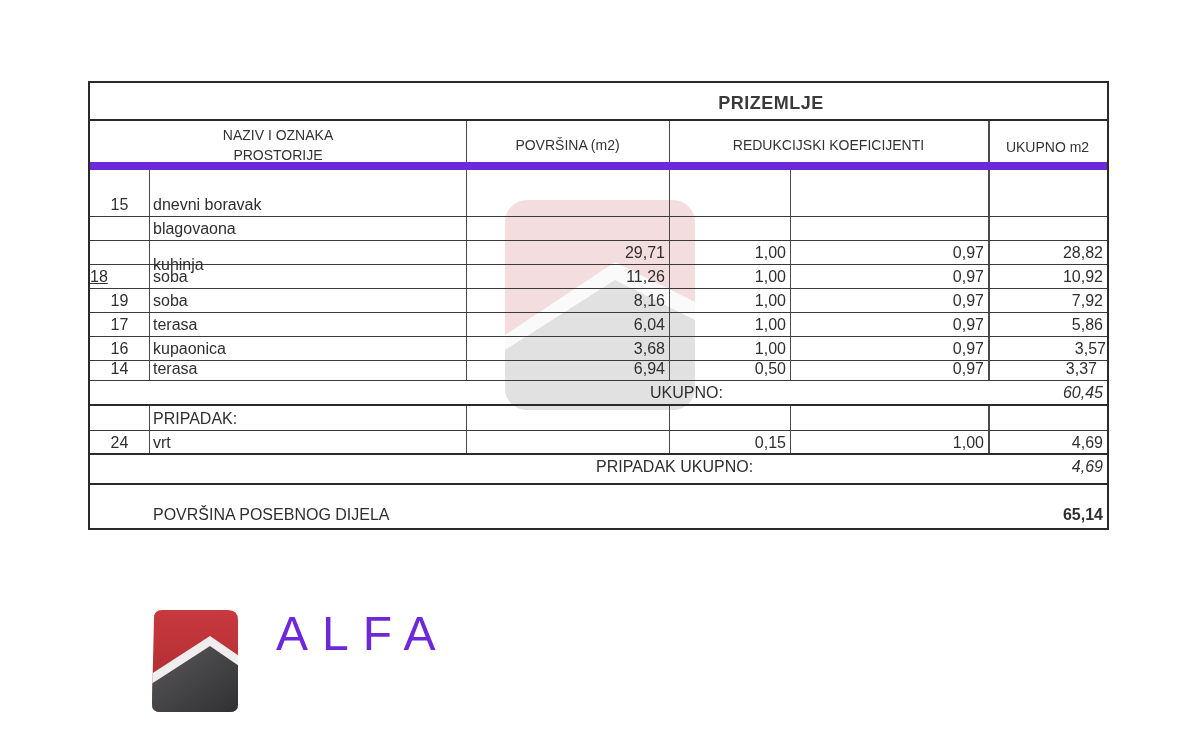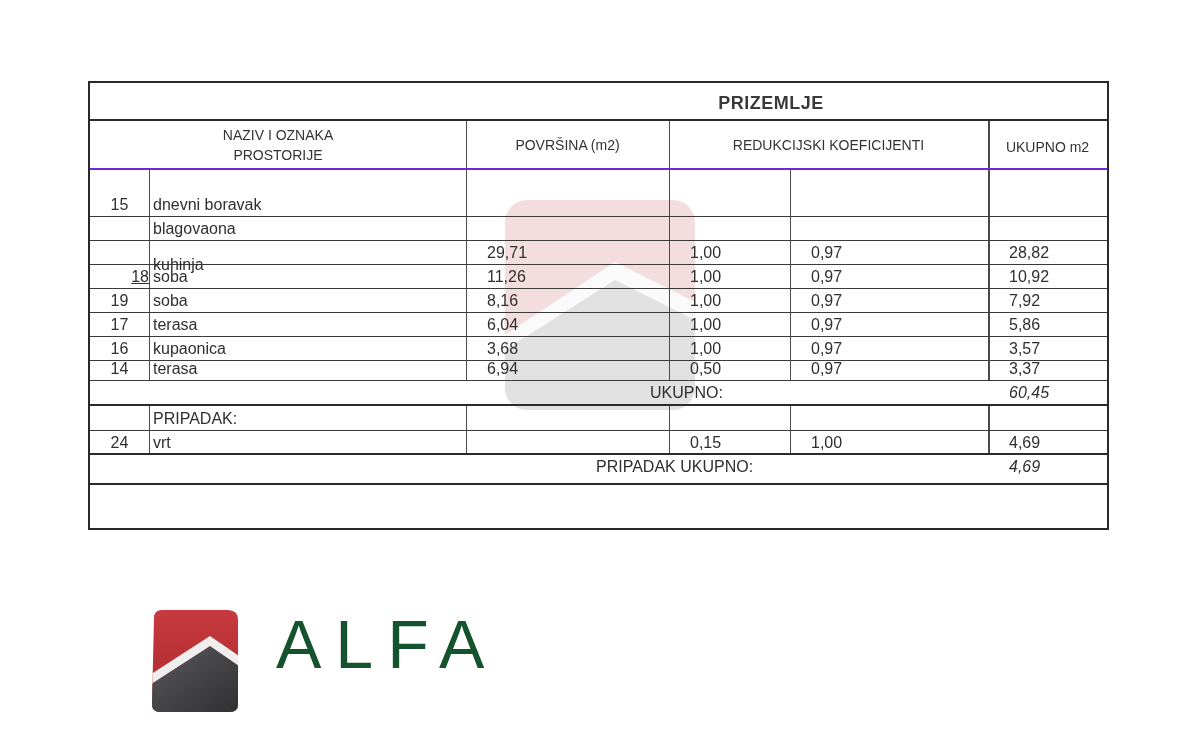--- a/index.html
+++ b/index.html
@@ -8,27 +8,27 @@
 
     .sheet { position: absolute; left: 88px; top: 81px; width: 1021px; height: 449px;
       border: 2px solid #2a2a2a; }
 
     
     .watermark { position: absolute; left: 505px; top: 200px; width: 190px; height: 210px; opacity: 0.16; pointer-events: none; }
 
     .row { position: absolute; left: 0; width: 1017px; border-bottom: 1.5px solid #3a3a3a; }
     .cell { position: absolute; top: 0; bottom: 0; font-size: 16px; line-height: 1; color: #2f2f2f; }
     .vline { position: absolute; top: 0; bottom: 0; width: 0; border-left: 1.5px solid #4a4a4a; }
-    .num { padding-right: 4px; padding-left: 21px; }
+    .num { text-align: right; padding-right: 4px; padding-left: 21px; }
 
     .title-row { top: 0; height: 38px; border-bottom: 2px solid #2a2a2a; }
     .title-text { position: absolute; left: 0; right: 0; top: 10px; text-align: center; padding-left: 345px;
       font-size: 18px; font-weight: bold; letter-spacing: 0.5px; color: #3a3a3a; }
 
-    .header-row { top: 38px; height: 49px; border-bottom: 2px solid #6d28d9; }
+    .header-row { top: 38px; height: 49px; border-bottom: 8px solid #6d28d9; }
     .hdr { position: absolute; font-size: 14px; color: #333; text-align: center; line-height: 20px; }
 
     .data-label { font-size: 16px; }
   </style>
 </head>
 <body>
 
 <svg class="watermark" viewBox="0 0 190 210">
   <defs>
     <clipPath id="wmclip">
@@ -99,21 +99,21 @@
       <div class="cell num" style="left: 579px; width: 121px; top: 4px;">1,00</div>
       <div class="cell num" style="left: 700px; width: 198px; top: 4px;">0,97</div>
       <div class="cell num" style="left: 898px; width: 119px; top: 4px;">28,82</div>
     </div>
     <div class="row" style="top: 182px; height: 24px;">
       <div class="vline" style="left: 59px;"></div>
       <div class="vline" style="left: 376px;"></div>
       <div class="vline" style="left: 579px;"></div>
       <div class="vline" style="left: 700px;"></div>
       <div class="vline" style="left: 898px; border-left-width: 2px;"></div>
-      <div class="cell" style="left: 0px; width: 59px; top: 4px; text-align: right; text-decoration: underline;">18</div>
+      <div class="cell" style="left: 0px; width: 59px; top: 4px; text-align: left; text-decoration: underline;">18</div>
       <div class="cell data-label" style="left: 63px; width: 310px; top: 4px;">soba</div>
       <div class="cell num" style="left: 376px; width: 203px; top: 4px;">11,26</div>
       <div class="cell num" style="left: 579px; width: 121px; top: 4px;">1,00</div>
       <div class="cell num" style="left: 700px; width: 198px; top: 4px;">0,97</div>
       <div class="cell num" style="left: 898px; width: 119px; top: 4px;">10,92</div>
     </div>
     <div class="row" style="top: 206px; height: 24px;">
       <div class="vline" style="left: 59px;"></div>
       <div class="vline" style="left: 376px;"></div>
       <div class="vline" style="left: 579px;"></div>
@@ -191,20 +191,24 @@
     <div class="cell num" style="left:700px; width:198px; top:4px;">1,00</div>
     <div class="vline" style="left:898px; border-left-width:2px;"></div>
     <div class="cell num" style="left:898px; width:119px; top:4px;">4,69</div>
   </div>
 
   <div class="row" style="top:372px; height:30px; border-bottom:2px solid #2a2a2a;">
     <div class="cell" style="left:506px; top:4px; width:220px;">PRIPADAK UKUPNO:</div>
     <div class="cell num" style="left:898px; width:119px; top:4px; font-style:italic;">4,69</div>
   </div>
 
+  <div class="row" style="top:396px; height:49px; border-bottom:none;">
+    <div class="cell" style="left:63px; top:28px;">POVRŠINA POSEBNOG DIJELA</div>
+    <div class="cell num" style="left:898px; width:119px; top:28px; font-weight:bold;">65,14</div>
+  </div>
 </div>
 
 <div style="position:absolute; left:148px; top:608px; width:330px; height:110px;">
   <svg width="94" height="106" viewBox="0 0 94 106" style="position:absolute; left:0; top:0;">
     <defs>
       <clipPath id="lgclip">
           <path d="M6,10 Q6,2 14,2 L80,2 Q90,2 90,12 L90,96 Q90,104 82,104 L12,104 Q4,104 4,96 Z"></path>
         </clipPath>
       <linearGradient id="rg" x1="0" y1="0" x2="0" y2="1">
           <stop offset="0" stop-color="#c83a3f"></stop>
@@ -214,14 +218,14 @@
           <stop offset="0" stop-color="#5a5a5c"></stop>
           <stop offset="1" stop-color="#2f2f31"></stop>
         </linearGradient>
     </defs>
     <g clip-path="url(#lgclip)">
       <rect x="0" y="0" width="94" height="106" fill="url(#rg)"></rect>
       <polygon points="0,78 62,38 94,60 94,106 0,106" fill="url(#dg)"></polygon>
       <polygon points="0,68 62,28 94,50 94,60 62,38 0,78" fill="#eeeeee"></polygon>
     </g>
   </svg>
-  <div style="position:absolute; left:128px; top:2px; font-size:68px; font-weight:normal; letter-spacing:14px; color:#14532d; line-height:1;">ALFA</div>
+  <div style="position:absolute; left:128px; top:2px; font-size:48px; font-weight:normal; letter-spacing:14px; color:#6d28d9; line-height:1;">ALFA</div>
 </div>
 
 </body></html>

